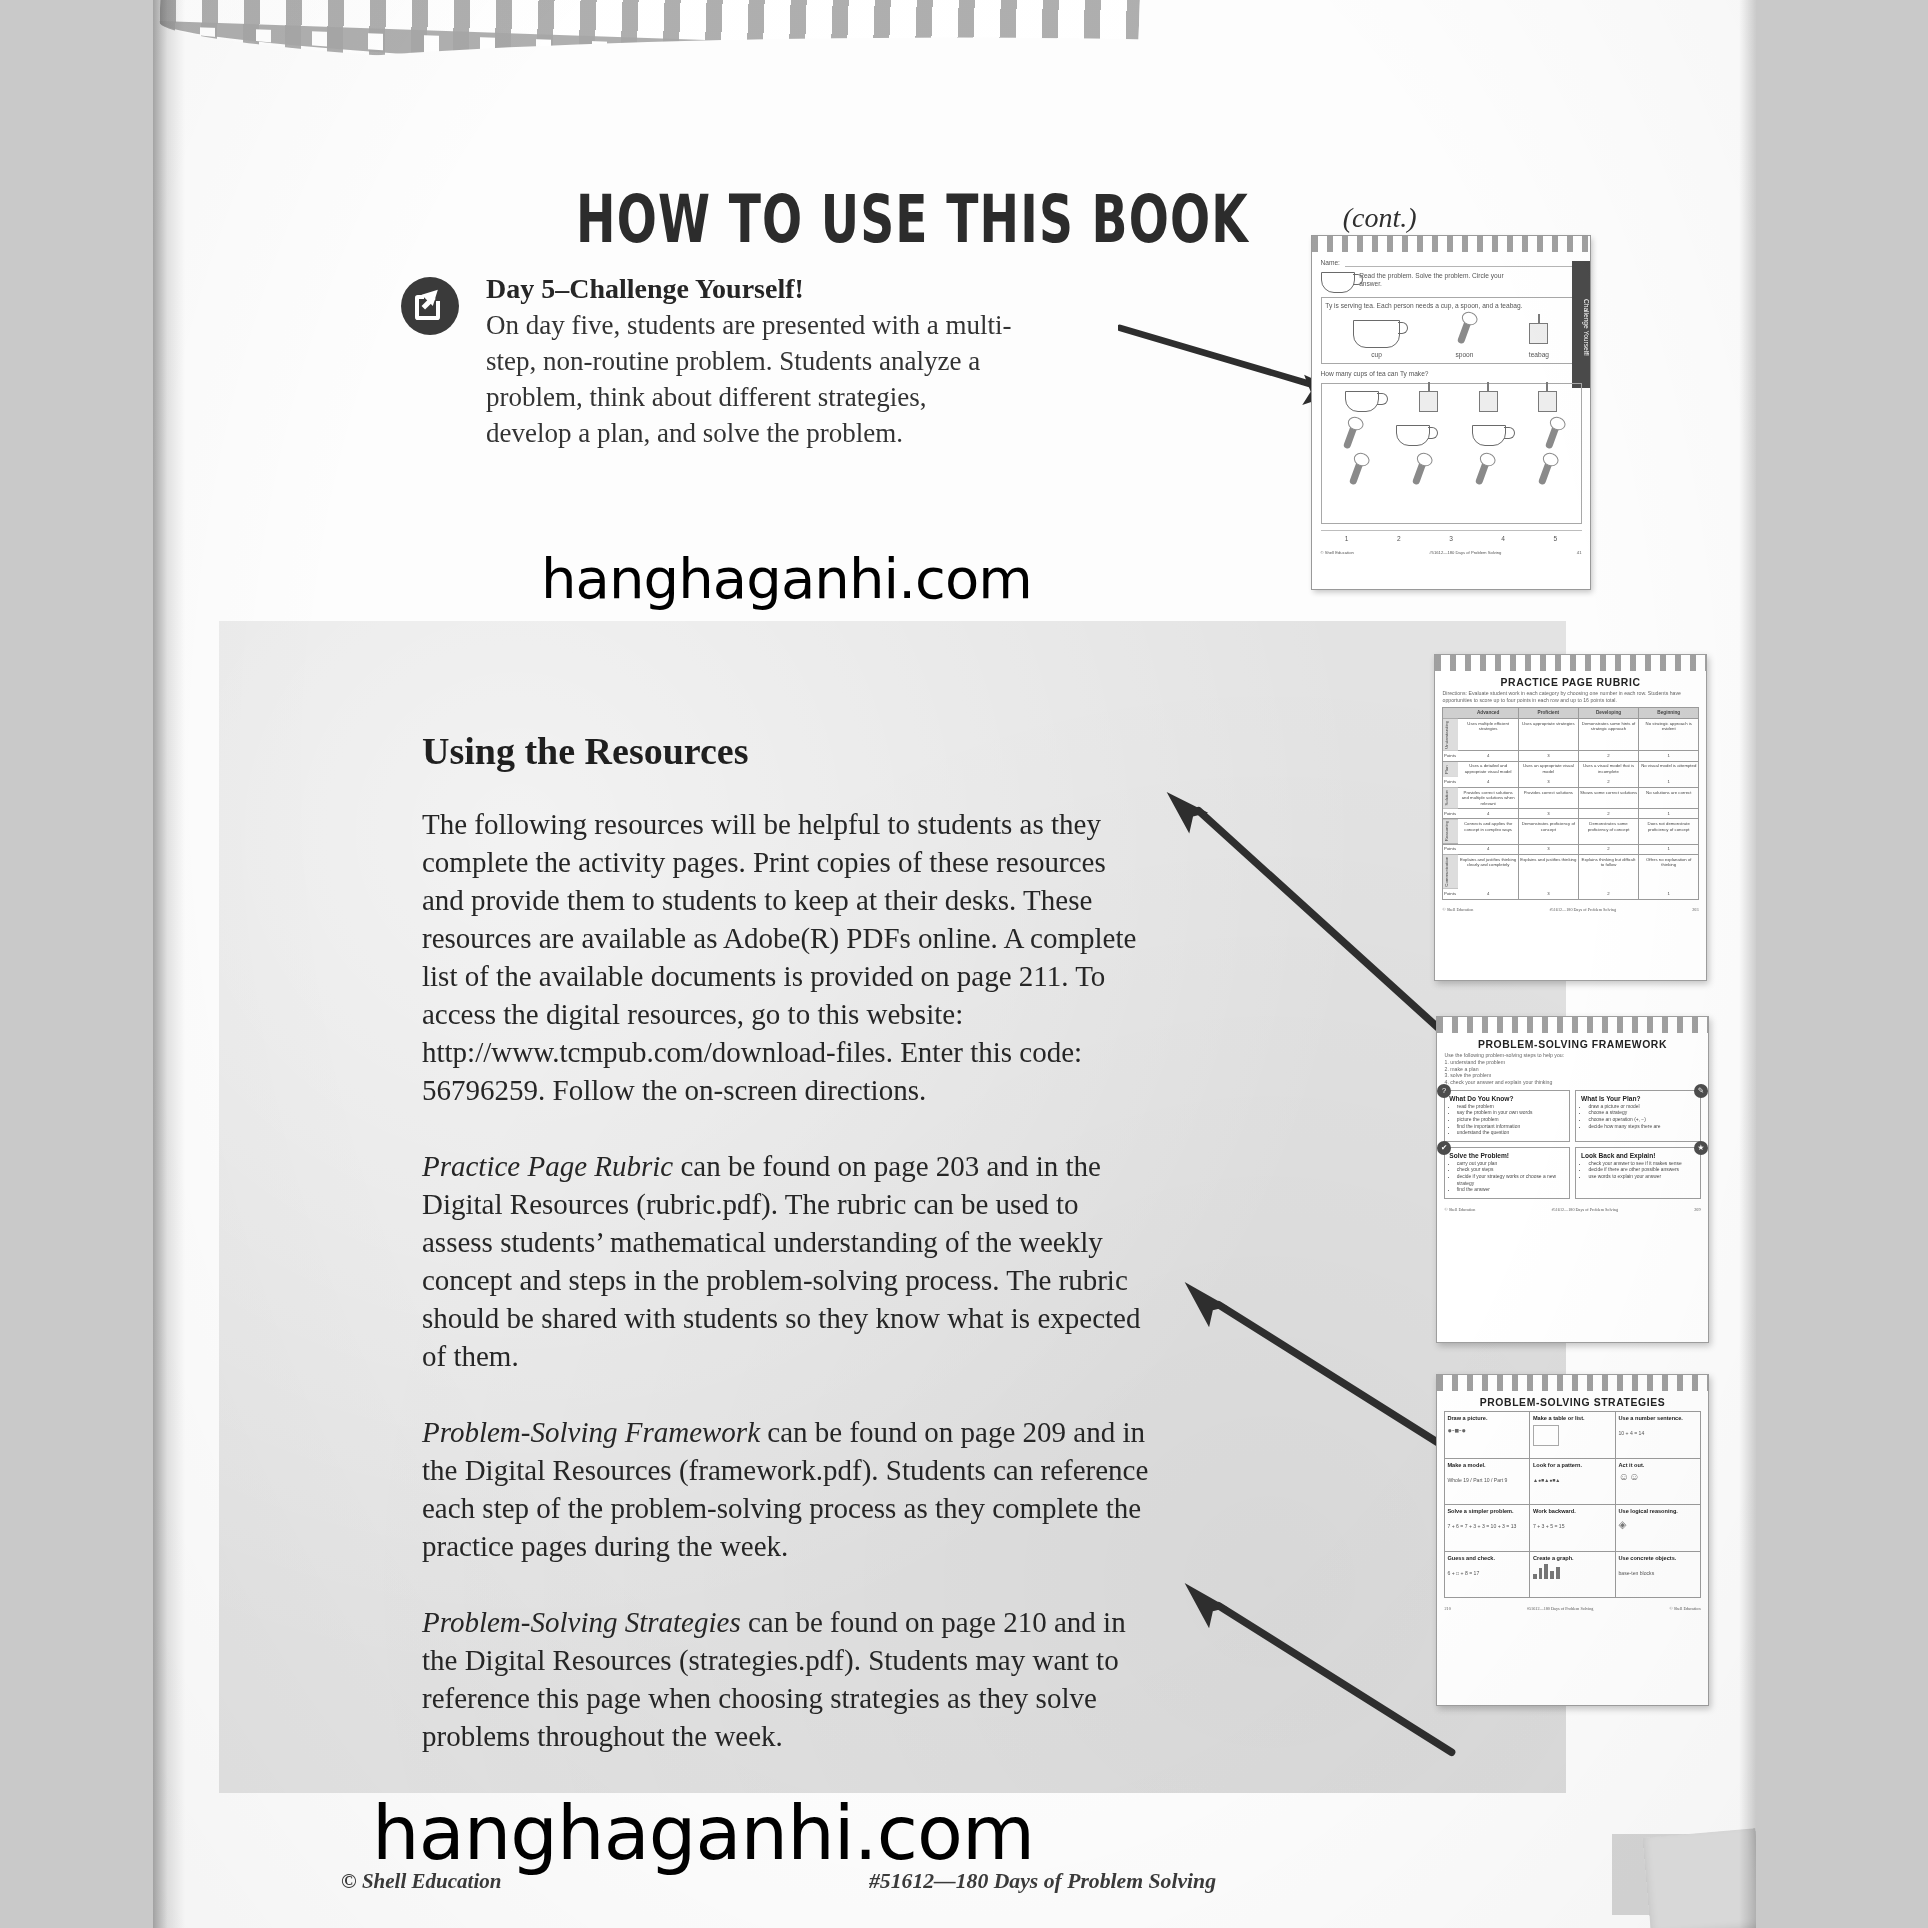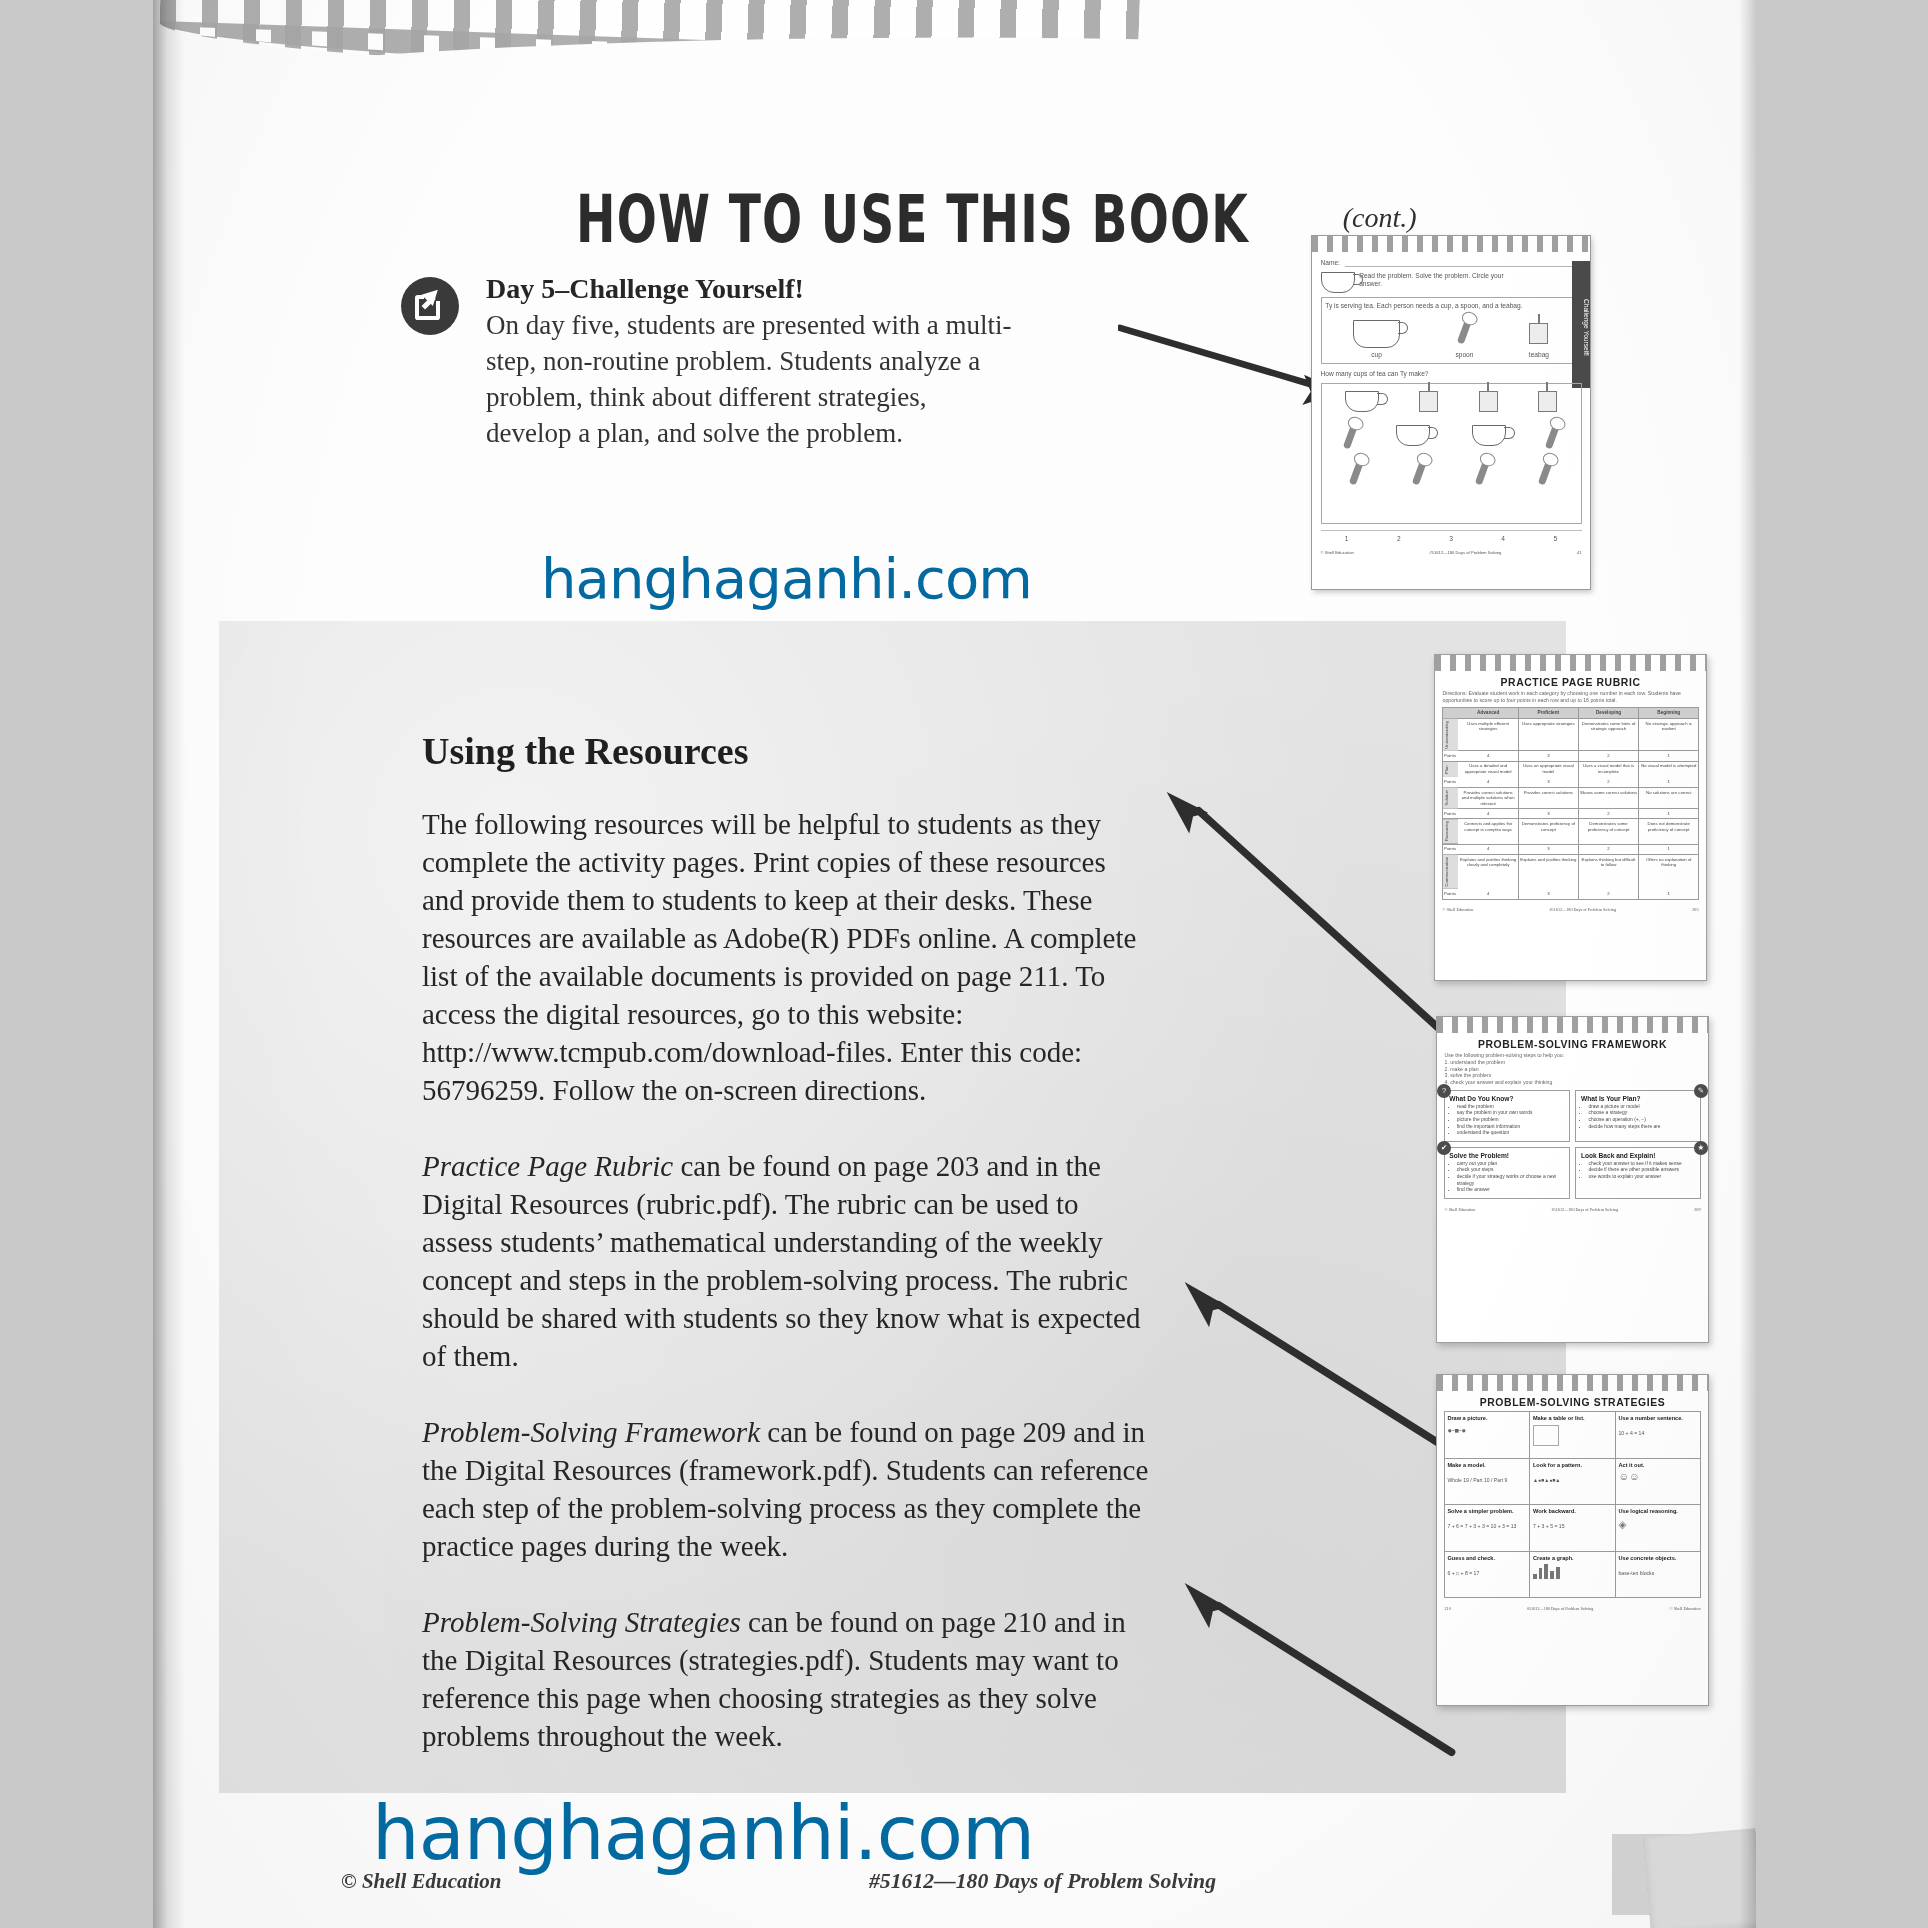--- a/index.html
+++ b/index.html
@@ -284,21 +284,21 @@
     text-align:center;line-height:81px;
     font-weight:700;font-size:28px;color:#222;
     font-family:"Liberation Serif", serif;
   }
 
   
   .watermark{
     position:absolute;
     font-family:"DejaVu Sans", sans-serif;
     font-weight:500;
-    color:#0369a1;
+    color:#000000;
     white-space:nowrap;
     letter-spacing:-0.9px;
     z-index:60;
   }
   #wm1{ left:541px;top:546px;font-size:56px; }
   #wm2{ left:372px;top:1789px;font-size:75px; }
 </style>
 </head>
 <body>
 

